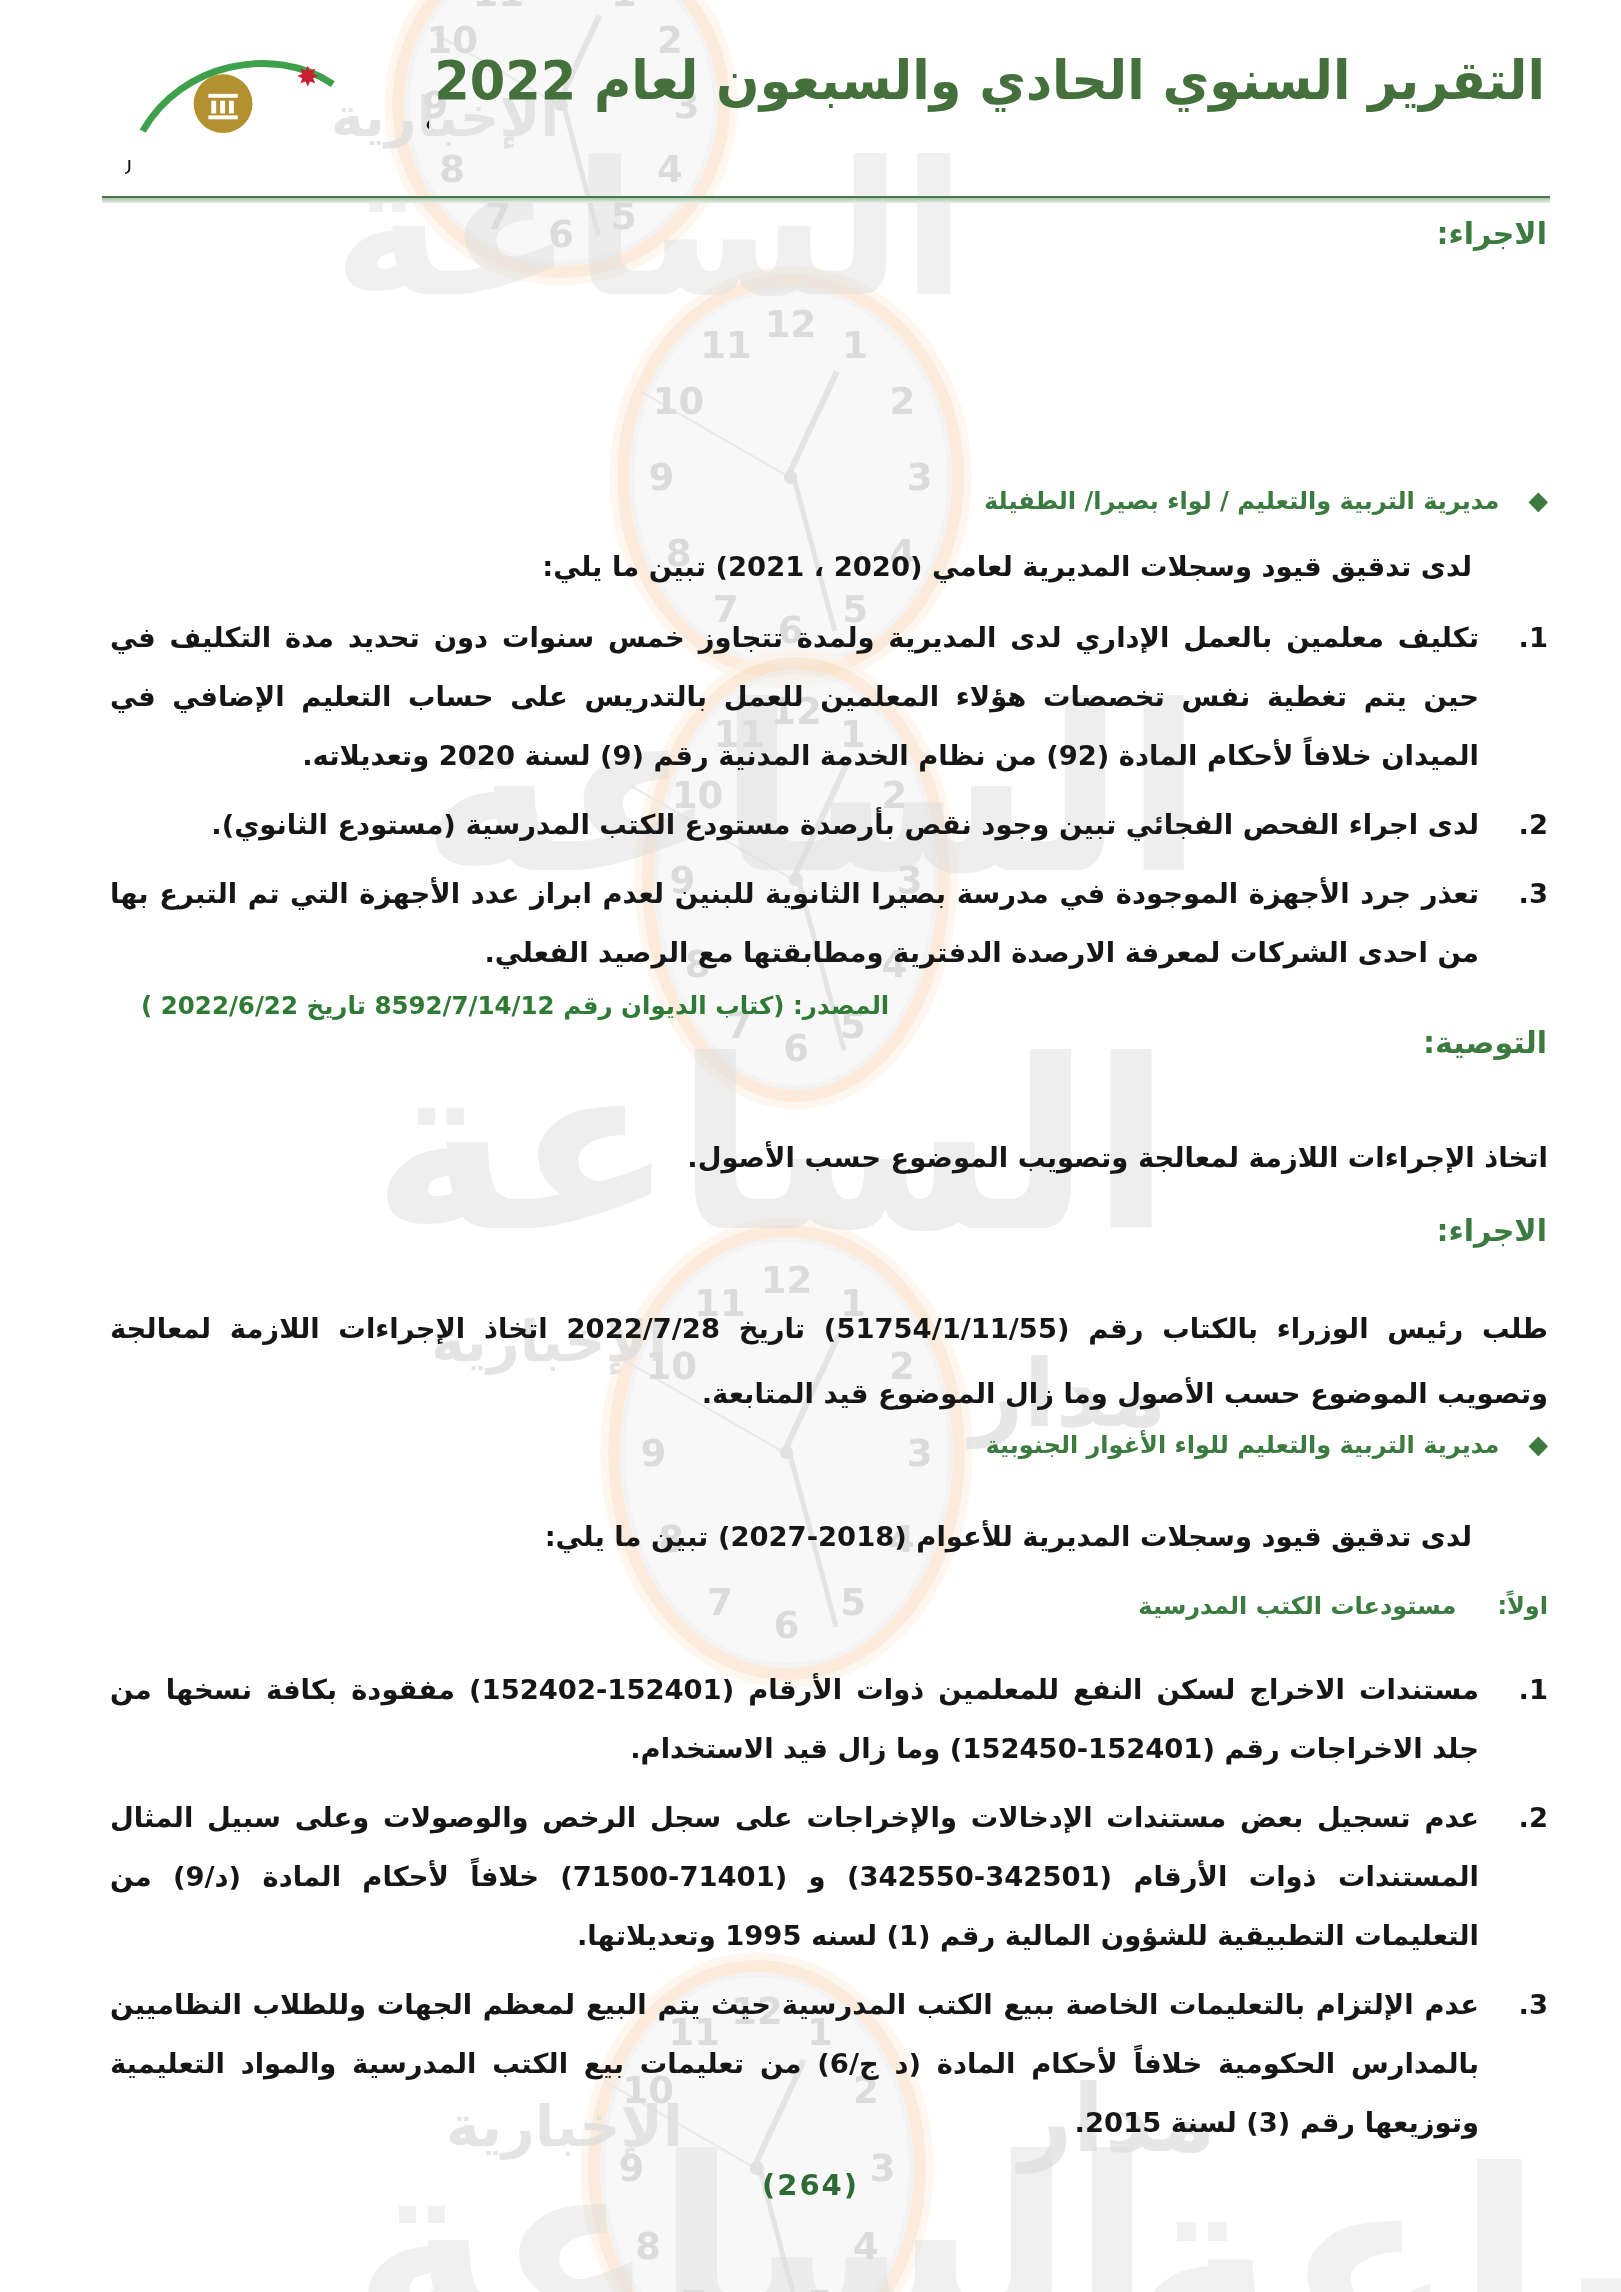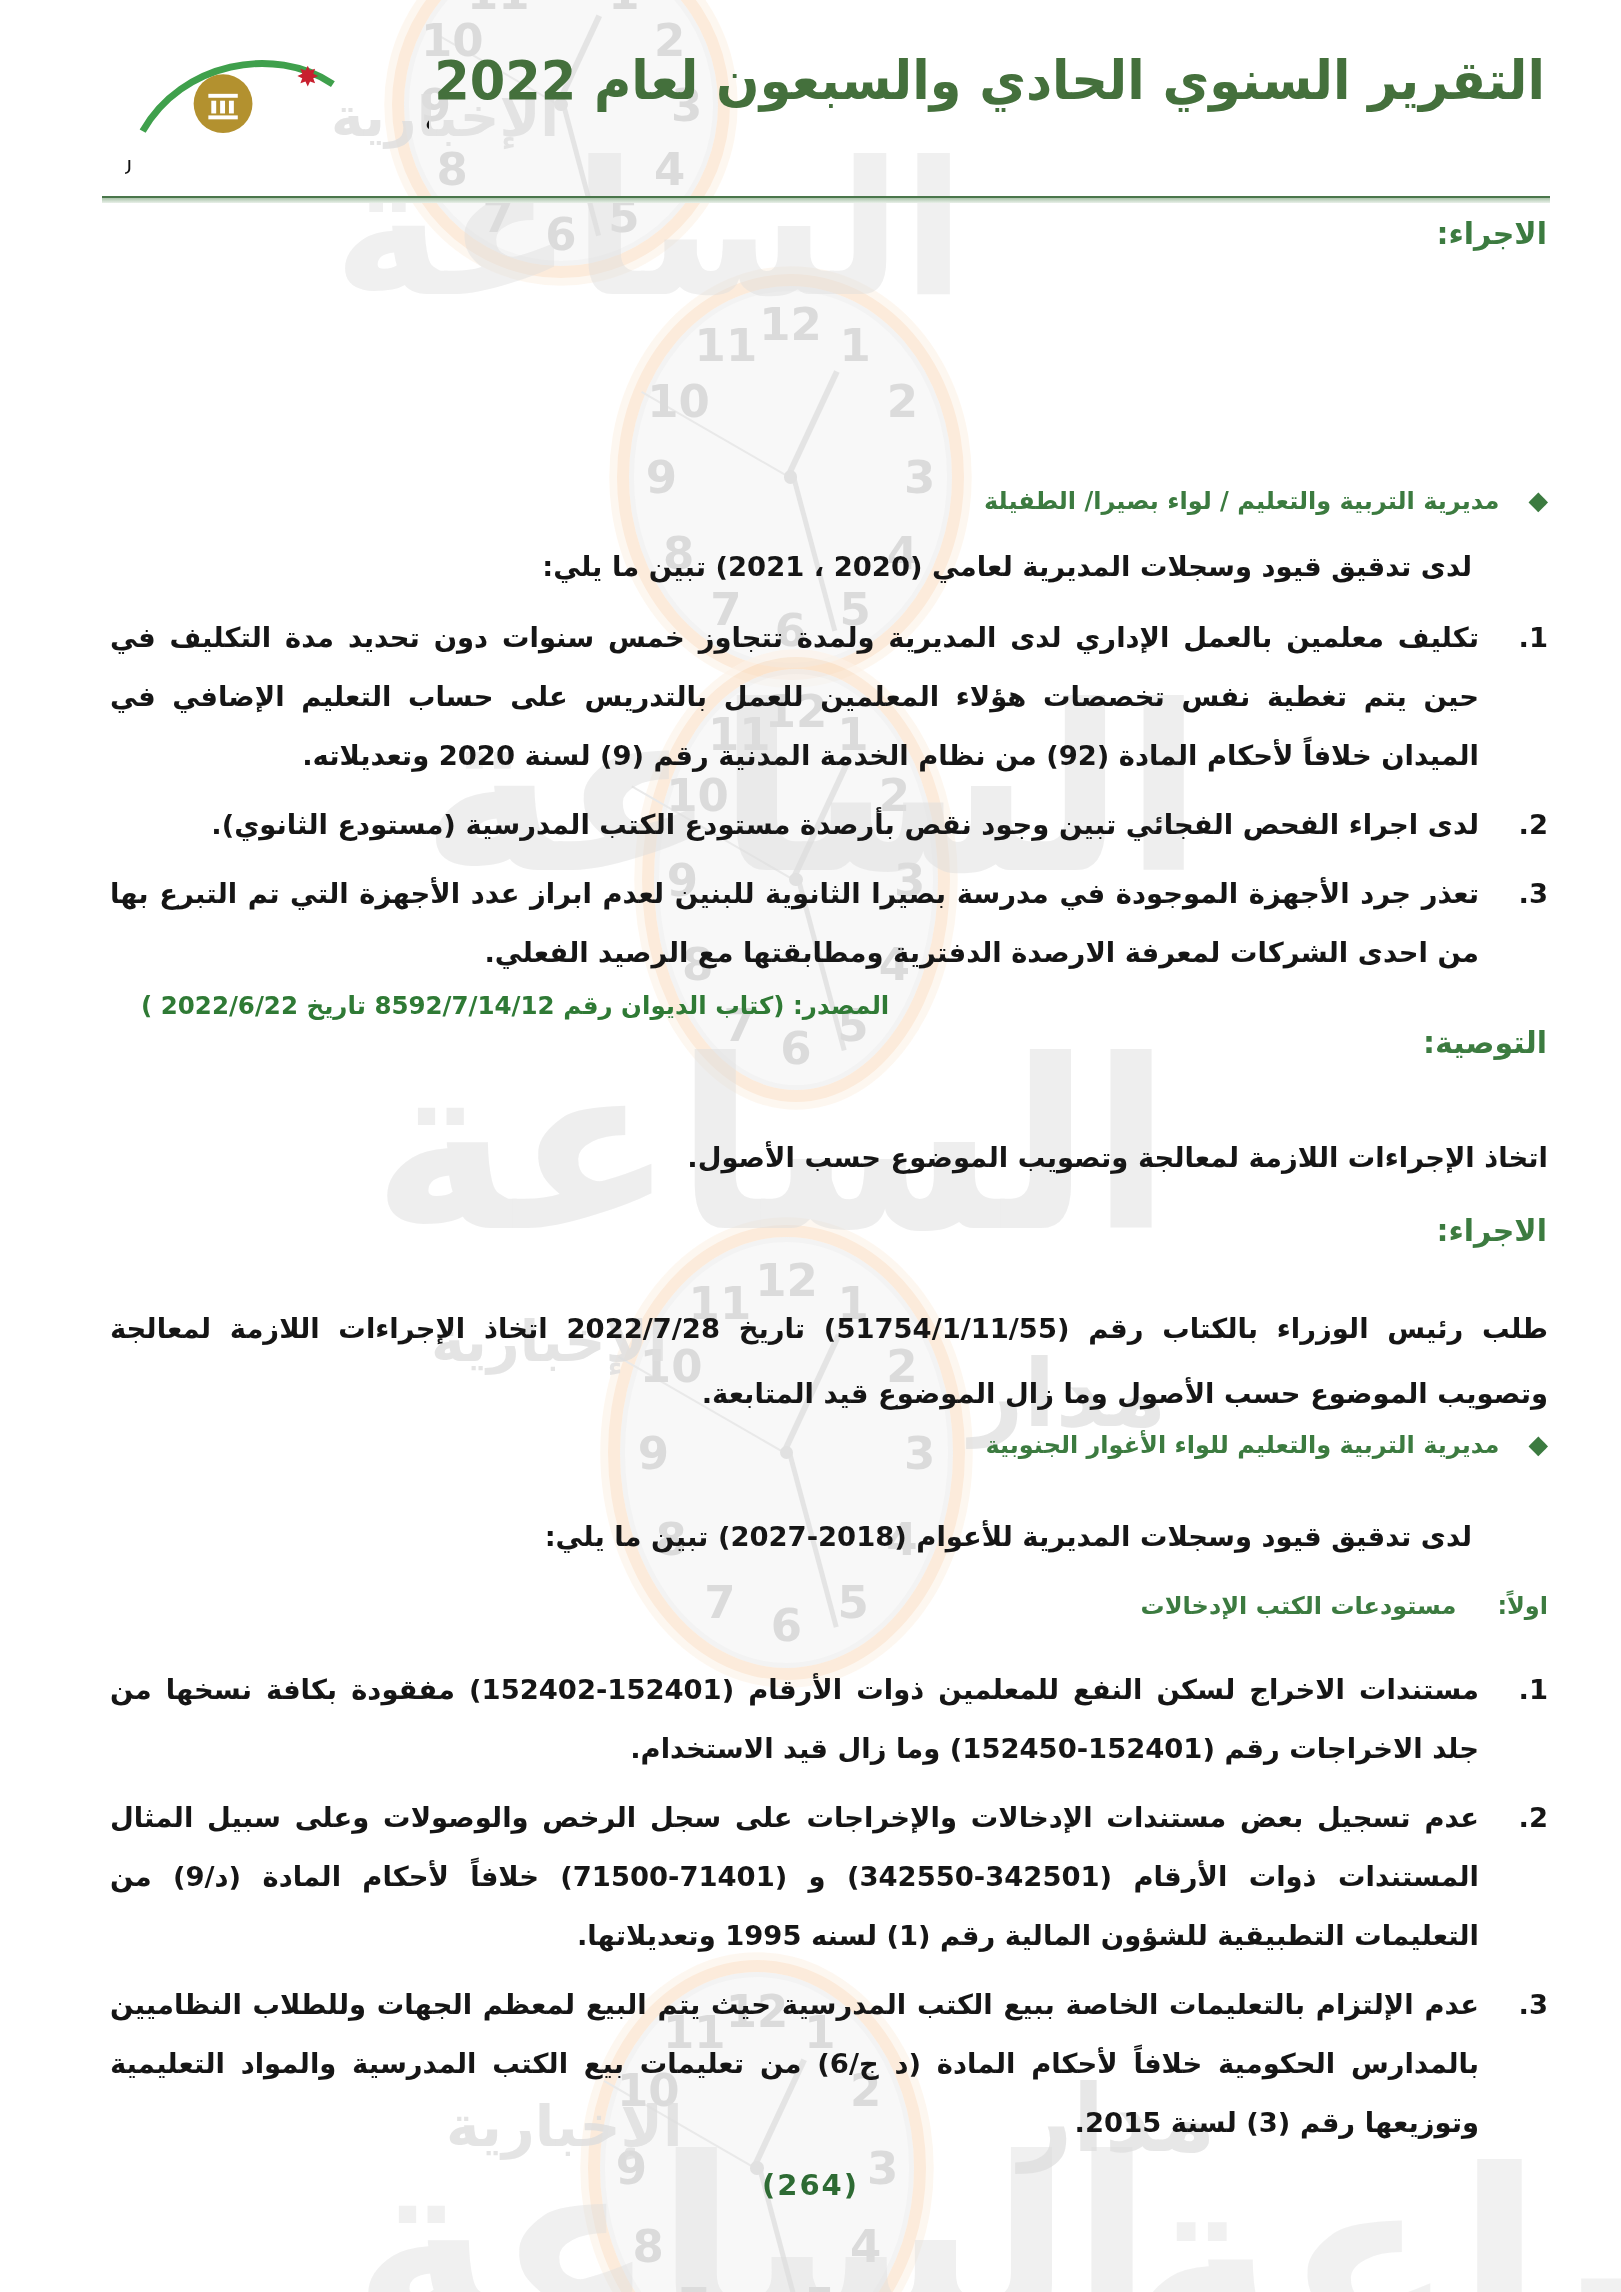--- a/index.html
+++ b/index.html
@@ -21,21 +21,21 @@
   
   .wm{position:absolute;z-index:0;pointer-events:none;}
   .wm-word{position:absolute;color:var(--watermark-grey);font-weight:bold;line-height:1;white-space:nowrap;}
   .wm-clock{
     position:absolute;border-radius:50%;
     background:var(--clock-face);
     border:12.7px solid var(--clock-ring);
     box-shadow:0 0 0 7.8px #fdf3e8, inset 0 0 0 4.9px #ececec;
     opacity:.62;
   }
-  .wm-num{position:absolute;transform:translate(-50%,-50%);color:#c6c6c6;font-size:45px;font-weight:bold;}
+  .wm-num{position:absolute;transform:translate(-50%,-50%);color:#c6c6c6;font-size:37px;font-weight:bold;}
   .wm-hand{position:absolute;background:#d5d5d5;left:50%;top:50%;transform-origin:0 0;}
   .wm-hand.h-hour{width:5.9px;height:30%;transform:rotate(205deg);}
   .wm-hand.h-min{width:4.9px;height:42%;transform:rotate(345deg);}
   .wm-hand.h-sec{width:2px;height:45%;transform:rotate(120deg);background:#dcdcdc;}
   .wm-dot{position:absolute;left:50%;top:50%;width:13.7px;height:13.7px;margin:-6.9px 0 0 -6.9px;border-radius:50%;background:#cfcfcf;}
   
   .content{position:absolute;inset:0;z-index:1;}
   .abs{position:absolute;}
   .logo-wrap{left:125px;top:35px;}
   .report-title{
@@ -225,21 +225,21 @@
     <div class="abs body-par" style="top:1296px;">طلب رئيس الوزراء بالكتاب رقم (51754/1/11/55) تاريخ 2022/7/28 اتخاذ الإجراءات اللازمة لمعالجة وتصويب الموضوع حسب الأصول وما زال الموضوع قيد المتابعة.</div>
 
     <div class="abs sec-head" style="top:1431px;">
       <span class="diamond">◆</span>
       <span class="sec-title">مديرية التربية والتعليم للواء الأغوار الجنوبية</span>
     </div>
     <div class="abs intro" style="top:1521px;">لدى تدقيق قيود وسجلات المديرية للأعوام (2018-2027) تبين ما يلي:</div>
 
     <div class="abs sec-head" style="top:1592px;gap:41px;">
       <span class="sec-title">اولاً:</span>
-      <span class="sec-title">مستودعات الكتب الإدخالات</span>
+      <span class="sec-title">مستودعات الكتب المدرسية</span>
     </div>
 
     <div class="abs list-block" style="top:1660px;">
       <div class="li">
         <span class="num">1.</span>
         <div class="li-text">مستندات الاخراج لسكن النفع للمعلمين ذوات الأرقام (152401-152402) مفقودة بكافة نسخها من جلد الاخراجات رقم (152401-152450) وما زال قيد الاستخدام.</div>
       </div>
       <div class="li">
         <span class="num">2.</span>
         <div class="li-text">عدم تسجيل بعض مستندات الإدخالات والإخراجات على سجل الرخص والوصولات وعلى سبيل المثال المستندات ذوات الأرقام (342501-342550) و (71401-71500) خلافاً لأحكام المادة (د/9) من التعليمات التطبيقية للشؤون المالية رقم (1) لسنه 1995 وتعديلاتها.</div>

